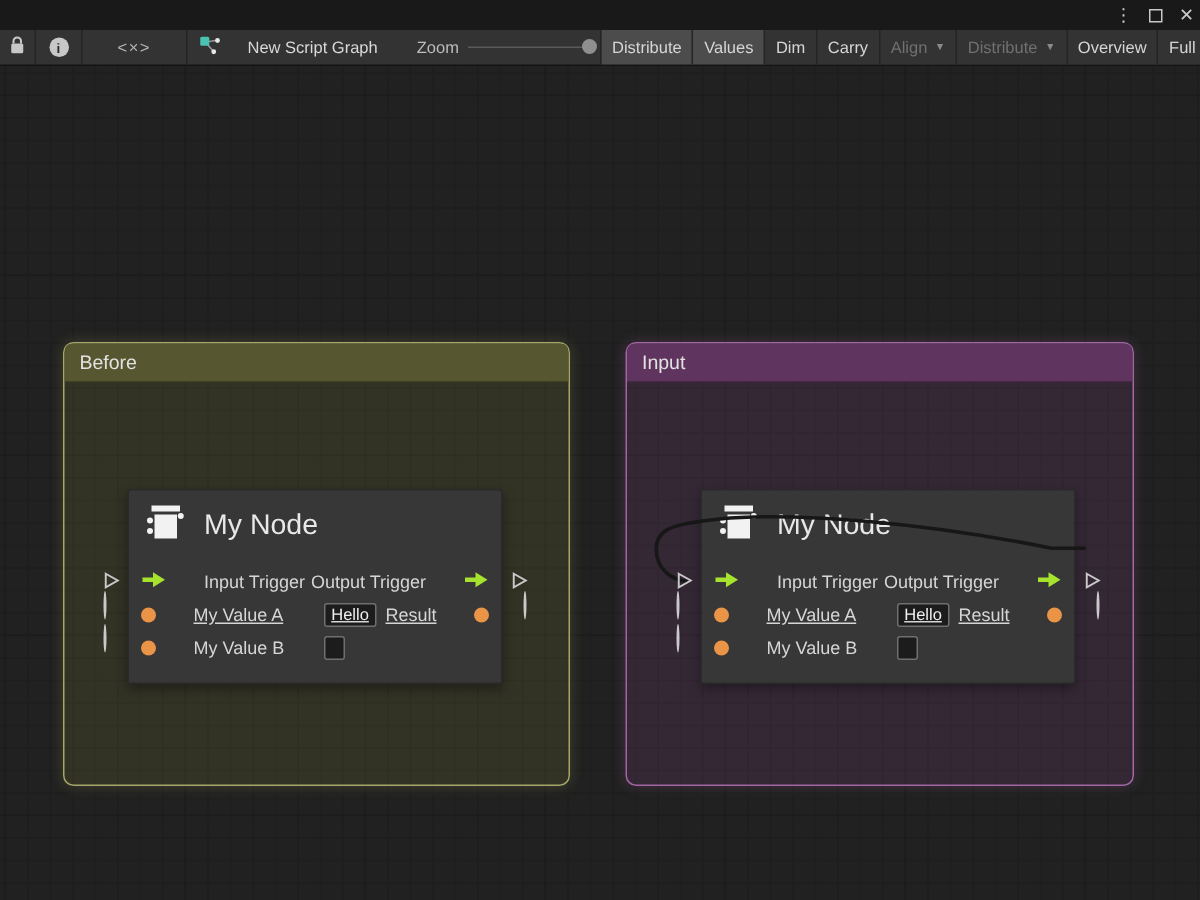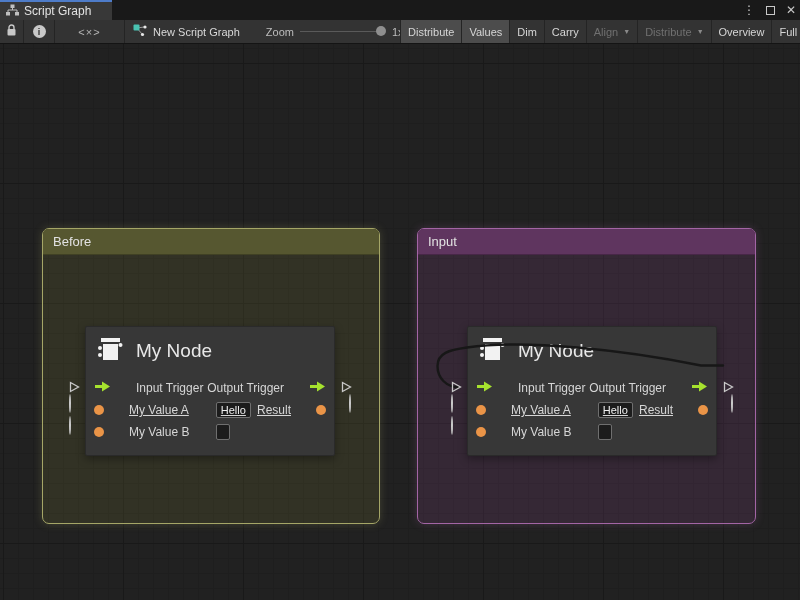--- a/index.html
+++ b/index.html
@@ -18,21 +18,21 @@
   
   .toolbar { position:relative; width:800px; height:24px; background:#333333;
              border-bottom:1px solid #141414; display:flex; align-items:stretch;
              color:#d6d6d6; font-size:11px; }
   .tcell { display:flex; align-items:center; justify-content:center;
            border-right:1px solid #242424; }
   .tcell.lock { width:24px; }
   .tcell.info { width:31px; }
   .tcell.code { width:70px; color:#b4b4b4; font-size:11px; letter-spacing:1px; }
   .tmiddle { flex:1; display:flex; align-items:center; padding-left:8px; }
-  .graph-name { display:flex; align-items:center; gap:6px; color:#d9d9d9; }
+  .graph-name { display:flex; align-items:center; gap:18px; color:#d9d9d9; }
   .zoom-group { display:flex; align-items:center; margin-left:26px; }
   .zoom-label { color:#bdbdbd; margin-right:6px; }
   .zoom-track { position:relative; width:84px; height:1px; background:#5a5a5a; }
   .zoom-knob { position:absolute; right:-2px; top:-5px; width:10px; height:10px;
                border-radius:50%; background:#8f8f8f; }
   .zoom-value { color:#bdbdbd; margin-left:8px; }
   .info-circle { width:13px; height:13px; border-radius:50%; background:#c8c8c8;
                  color:#2b2b2b; font-size:9px; font-weight:bold; display:flex;
                  align-items:center; justify-content:center; }
   .btn-row { position:absolute; left:400px; top:0; width:400px; height:23px;
@@ -91,31 +91,20 @@
   .ext.cir-bl { left:-16px; top:100px; }
   .ext.tri-r { right:-17px; top:55px; }
   .ext.cir-r { right:-16px; top:78px; }
 
   .wire-layer { position:absolute; inset:0; pointer-events:none; }
 </style>
 </head>
 <body>
 
 <div class="titlebar">
-  <div class="tab">
-    <span>
-      <svg width="13" height="12" viewBox="0 0 13 12">
-        <rect x="4.5" y="0.5" width="4" height="3.5" fill="#c0c0c0"></rect>
-        <path d="M6.5 4 V6 M2 6 H11 M2 6 V8 M11 6 V8" stroke="#c0c0c0" stroke-width="1" fill="none"></path>
-        <rect x="0" y="8" width="4" height="3.5" fill="#c0c0c0"></rect>
-        <rect x="9" y="8" width="4" height="3.5" fill="#c0c0c0"></rect>
-      </svg>
-    </span>
-    <span>Script Graph</span>
-  </div>
   <div class="win-controls">
     <span>⋮</span>
     <span class="maximize-box"></span>
     <span>✕</span>
   </div>
 </div>
 
 <div class="toolbar">
   <div class="tcell lock">
     <span>

